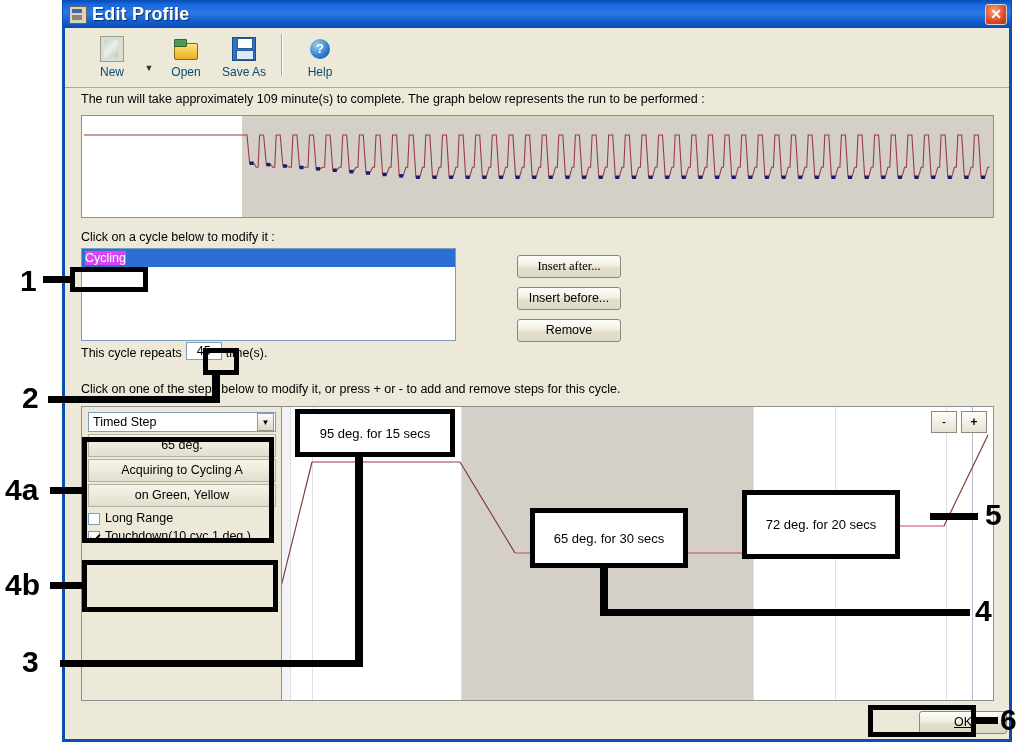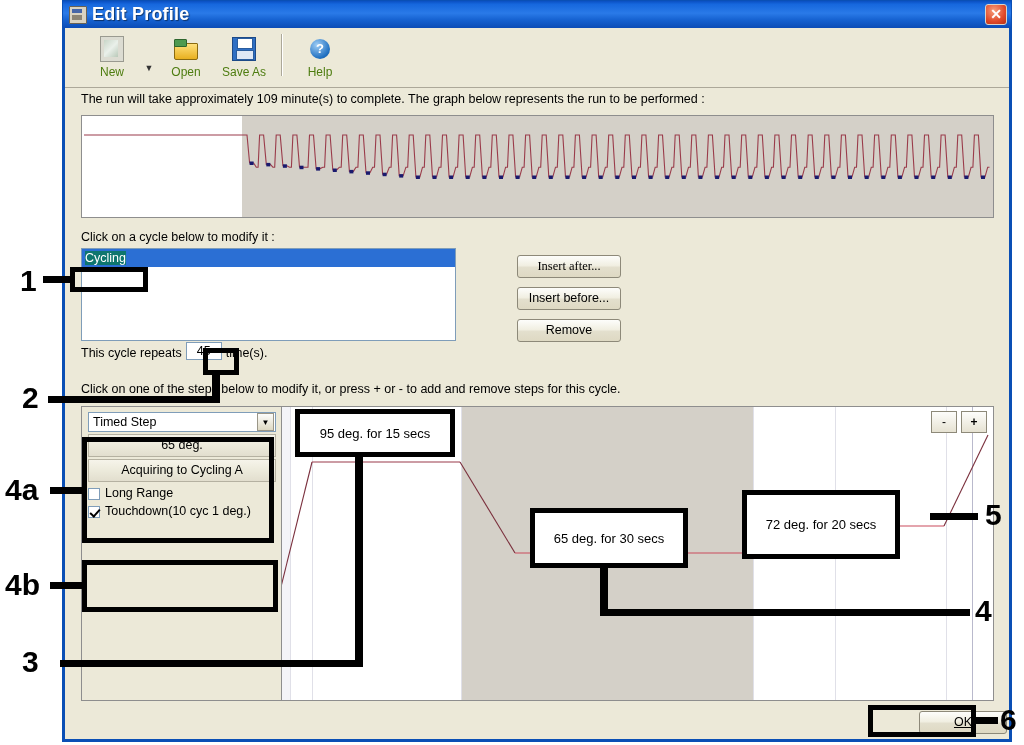--- a/index.html
+++ b/index.html
@@ -61,21 +61,21 @@
     background:#ece9d8;
     display:flex;align-items:flex-start;
     padding-left:18px;padding-top:4px;
     box-sizing:border-box;
   }
   .tb-item{
     width:58px;display:flex;flex-direction:column;align-items:center;
     cursor:pointer;padding-top:4px;
   }
   .tb-glyph{height:26px;display:flex;align-items:center;justify-content:center;}
-  .tb-label{font-size:12px;margin-top:3px;color:#4d7c0f;}
+  .tb-label{font-size:12px;margin-top:3px;color:#0c4a6e;}
   .tb-dropdown{
     width:16px;align-self:center;margin-top:16px;
     font-size:9px;color:#333;cursor:pointer;text-align:center;
   }
   .tb-sep{
     width:1px;height:42px;margin:2px 8px 0 8px;
     background:#aca899;border-right:1px solid #fff;
   }
   
   .ic-new{width:22px;height:24px;background:#dcdcd2;border:1px solid #9a9a90;position:relative;}
@@ -118,21 +118,21 @@
   #cycle-label{position:absolute;left:16px;top:228px;font-size:12.5px;}
 
   
   #cycle-list{
     position:absolute;left:16px;top:246px;width:375px;height:93px;
     background:#fff;border:1px solid #7f9db9;box-sizing:border-box;
     font-size:12.5px;
   }
   #cycle-list .row{height:18px;line-height:18px;padding-left:3px;cursor:pointer;}
   #cycle-list .row.sel{background:#2b6fd4;color:#fff;}
-  #cycle-list .row.sel span{background:#0f766e;}
+  #cycle-list .row.sel span{background:#d946ef;}
 
   
   .xp-btn{
     background:linear-gradient(to bottom,#fdfdfb 0%,#f1efe2 45%,#e3dfcd 55%,#ded9c3 100%);
     border:1px solid #8d8979;border-radius:3px;
     font-size:12.5px;text-align:center;cursor:pointer;
     box-sizing:border-box;color:#000;
   }
   #btn-insert-after{position:absolute;left:452px;top:253px;width:104px;height:23px;line-height:21px;font-family:Liberation Serif, serif;}
   #btn-insert-before{position:absolute;left:452px;top:285px;width:104px;height:23px;line-height:21px;}
@@ -346,20 +346,21 @@
 
   <div id="bottom-panel">
 
     <div id="left-pane">
       <div id="combo">
         <span>Timed Step</span>
         <span class="arrowbox">▼</span>
       </div>
       <div class="step-btn">65 deg.</div>
       <div class="step-btn">Acquiring to Cycling A</div>
+      <div class="step-btn">on Green, Yellow</div>
 
       <div class="chk-row">
         <span class="chk"></span>
         <span>Long Range</span>
       </div>
       <div class="chk-row">
         <span class="chk on"></span>
         <span>Touchdown(10 cyc 1 deg.)</span>
       </div>
     </div>

